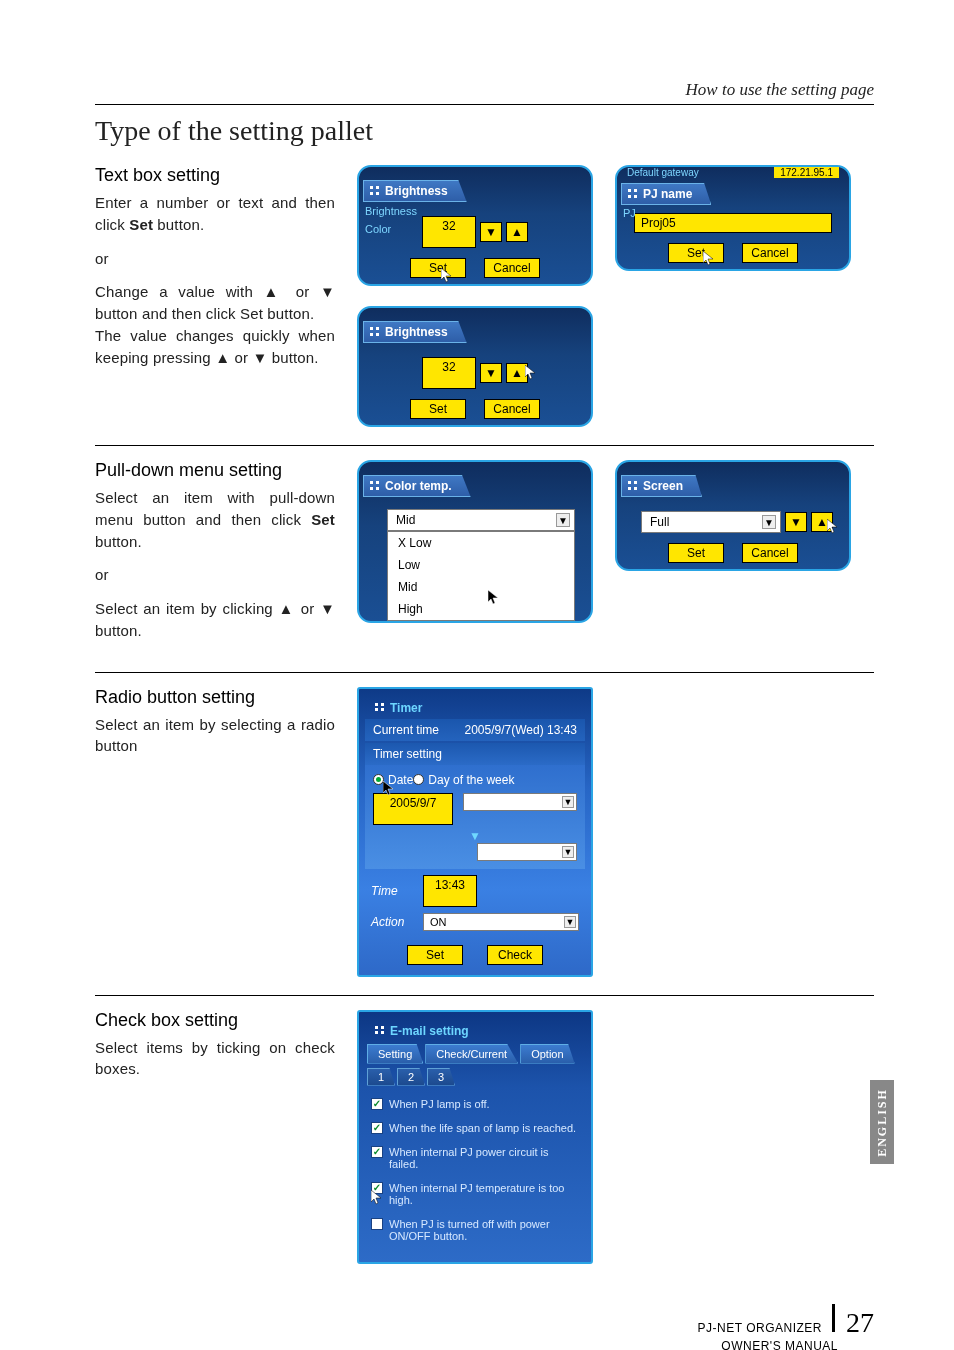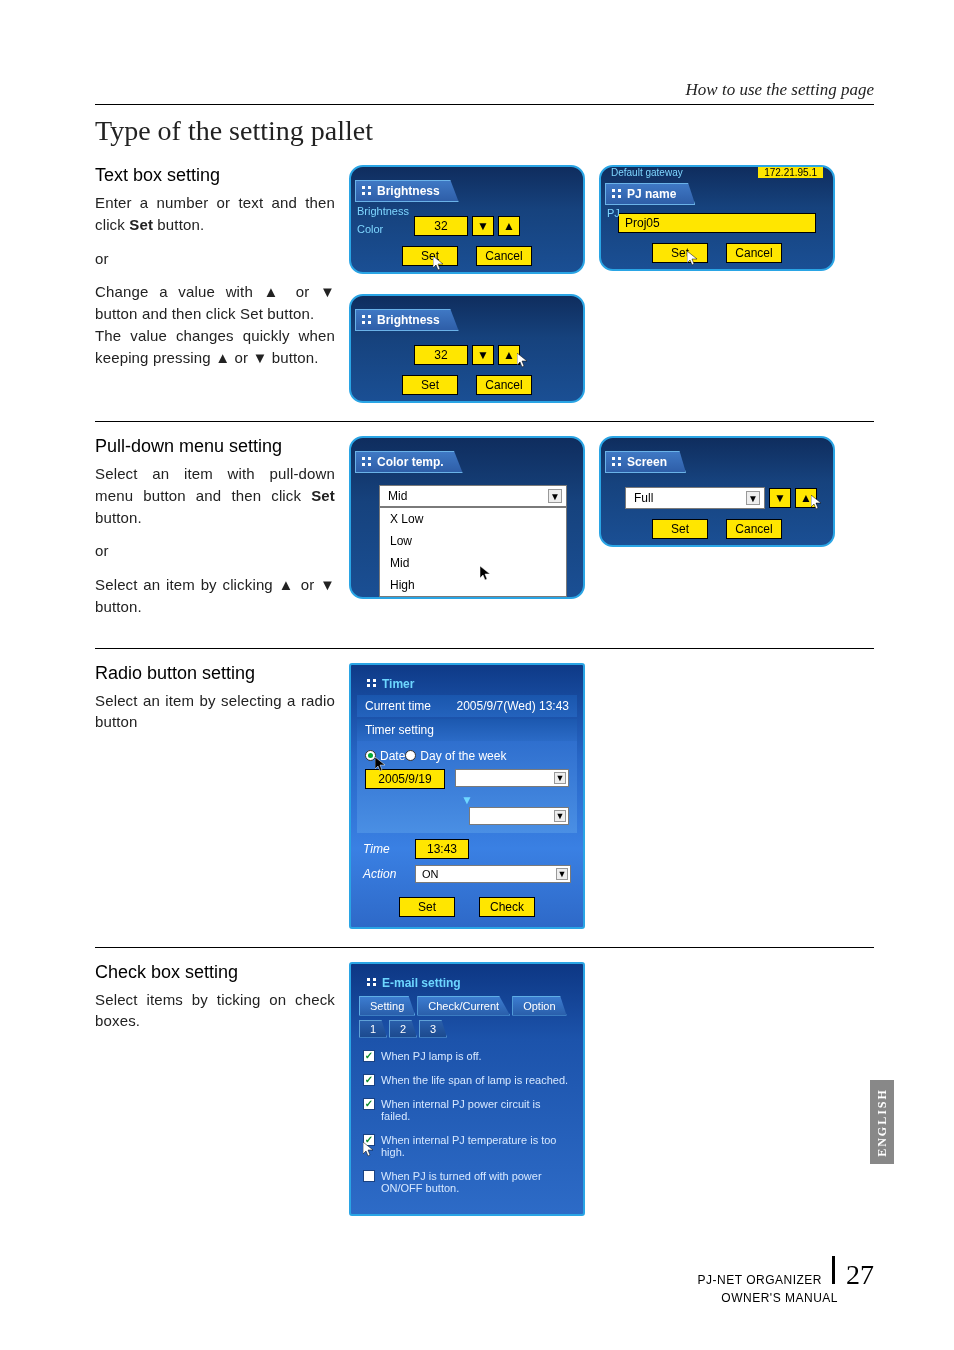--- a/index.html
+++ b/index.html
@@ -2,34 +2,34 @@
 <html><head>
 <meta charset="utf-8">
 <style>
   * { box-sizing: border-box; }
   body { margin: 0; font-family: Georgia, 'Times New Roman', serif; background: #fff; width: 954px; }
   .page { padding: 80px 80px 40px 95px; position: relative; min-height: 1350px; }
   .header-right { text-align: right; font-style: italic; font-size: 17px; color: #222; margin-bottom: 4px; }
   .top-rule { border: none; border-top: 1px solid #000; margin: 0 0 10px 0; }
   .section-rule { border: none; border-top: 1px solid #000; margin: 18px 0 14px 0; }
   h1 { font-family: 'Century', Georgia, serif; font-size: 28px; font-weight: normal; margin: 10px 0 18px 0; color: #222; }
-  .row { display: flex; gap: 14px; align-items: flex-start; margin-bottom: 12px; }
+  .row { display: flex; gap: 22px; align-items: flex-start; margin-bottom: 12px; }
   .textcol { width: 240px; font-family: Arial, Helvetica, sans-serif; font-size: 15px; color: #222; }
   .textcol h2 { font-family: Arial, Helvetica, sans-serif; font-size: 18px; font-weight: normal; margin: 0 0 6px 0; color: #000; }
   .textcol p { margin: 0 0 12px 0; line-height: 1.45; text-align: justify; letter-spacing: 0.01em; }
 
   .imgcol { display: flex; flex-direction: column; gap: 20px; }
   .panel { width: 236px; border: 2px solid #2aa5e5; background: linear-gradient(#0f2d5e,#16427d 40%,#1a4f94); padding: 8px 6px 6px 6px; border-radius: 14px; font-family: Arial, sans-serif; color: #fff; position: relative; }
   .panel .titlebar { display: inline-flex; align-items: center; gap: 5px; background: linear-gradient(#3f78c4,#2e5ea8); border: 1px solid #6ab2e8; padding: 3px 18px 3px 6px; font-size: 12px; font-weight: bold; clip-path: polygon(0 0, 92% 0, 100% 100%, 0 100%); margin: -2px 0 8px -2px; }
   .grip { width: 10px; height: 10px; display: inline-grid; grid-template-columns: 1fr 1fr; gap: 1px; }
   .grip span { width: 3px; height: 3px; background: #fff; }
   .ybtn { display: inline-flex; align-items: center; justify-content: center; background: #ffe600; color: #000; font-size: 12px; height: 20px; border: 1px solid #000; font-family: Arial, sans-serif; }
   .ybtn-sq { width: 22px; }
   .ybtn-lbl { min-width: 56px; padding: 0 8px; }
-  .valbox { background: #ffe600; color: #000; font-size: 12px; border: 1px solid #000; text-align: center; height: 20px; line-height: 18px; min-width: 54px; display: inline-block; }
+  .valbox { background: #ffe600; color: #000; font-size: 12px; border: 1px solid #000; text-align: center; height: 32px; line-height: 18px; min-width: 54px; display: inline-block; }
   .panel-row { display: flex; gap: 4px; justify-content: center; margin: 6px 0; align-items: center; }
   .panel-row-br { display: flex; gap: 18px; justify-content: center; margin-top: 10px; }
   .cursor { position: absolute; width: 14px; height: 16px; pointer-events: none; }
   .cursor svg { width: 14px; height: 16px; }
   .faded-label { color: #7ed6ff; font-size: 11px; position: absolute; left: 6px; }
 
   .txtin { display: block; width: 90%; margin: 0 auto 10px auto; background: #ffe600; color: #000; border: 1px solid #000; height: 20px; font-size: 12px; padding: 0 6px; }
 
   .dd { background: #fff; color: #000; border: 1px solid #7a7a7a; font-size: 12px; height: 22px; display: flex; align-items: center; padding: 0 4px 0 8px; position: relative; }
   .dd .dd-arrow { margin-left: auto; width: 14px; height: 14px; display: flex; align-items: center; justify-content: center; border: 1px solid #999; background: #eee; font-size: 10px; }
@@ -265,21 +265,21 @@
               </span>
             <span class="rad">
                 <span class="dot"></span>
                 <span>Day of the week</span>
               </span>
             <span class="cursor" style="position:absolute; left:10px; top:8px;"><svg viewBox="0 0 14 16">
                   <path d="M0 0 L0 12 L3 9 L5 14 L7 13 L5 8 L10 8 Z" fill="#000" stroke="#fff" stroke-width="0.5"></path>
                 </svg></span>
           </div>
           <div style="display:flex; gap:10px; margin-bottom:4px;">
-            <span class="valbox" style="min-width:80px;">2005/9/19</span>
+            <span class="valbox" style="min-width:80px;">2005/9/7</span>
             <div class="dd-sm">
                 <span></span>
                 <span class="dd-arrow">▼</span>
               </div>
           </div>
           <div style="text-align:center; color:#6fd8ff;">▼</div>
           <div style="display:flex; justify-content:flex-end;">
               <div class="dd-sm" style="width:100px; flex:0 0 100px;">
                 <span></span>
                 <span class="dd-arrow">▼</span>

